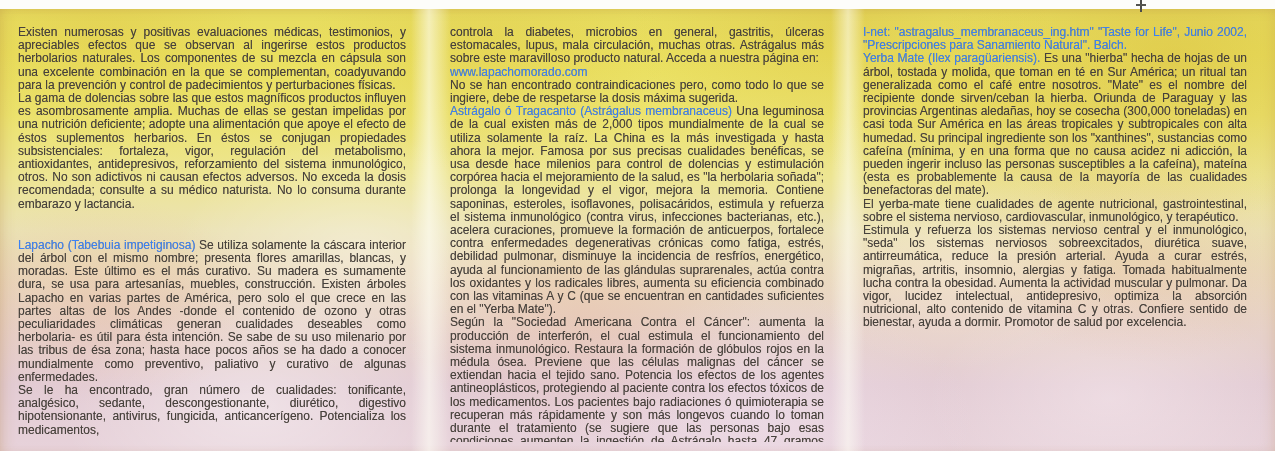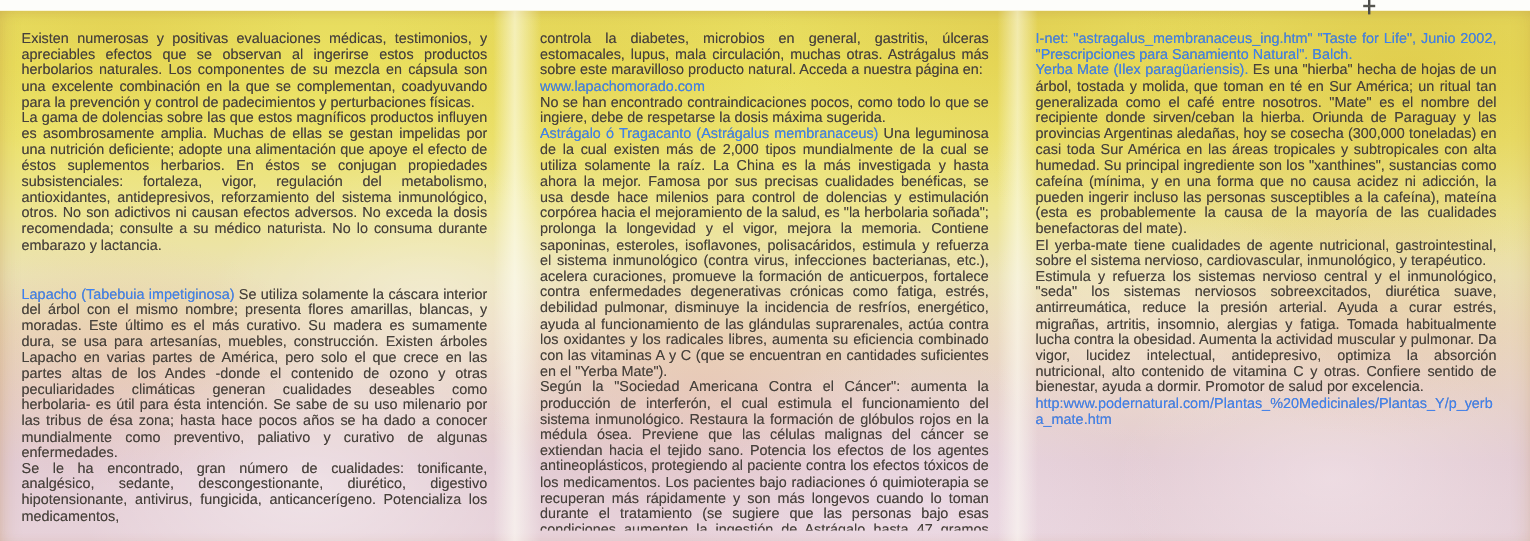--- a/index.html
+++ b/index.html
@@ -65,28 +65,27 @@
   <div class="crease crease-2"></div>
   <div class="col col-1">
       <p class="para"><span>Existen numerosas y positivas evaluaciones médicas, testimonios, y apreciables efectos que se observan al ingerirse estos productos herbolarios naturales.  Los componentes de su mezcla en cápsula son una excelente combinación en la que se complementan, coadyuvando para la prevención y control de padecimientos y perturbaciones físicas.</span></p>
       <p class="para"><span>La gama  de dolencias sobre las que estos magníficos productos influyen es asombrosamente amplia.  Muchas de ellas se gestan impelidas por una nutrición deficiente; adopte una alimentación que apoye el efecto de éstos suplementos herbarios.   En éstos se conjugan propiedades subsistenciales: fortaleza, vigor, regulación del metabolismo, antioxidantes, antidepresivos, reforzamiento del sistema inmunológico, otros.  No son adictivos ni causan efectos adversos.  No exceda la dosis recomendada; consulte a su médico naturista.  No lo consuma durante embarazo y lactancia.</span></p>
       <p class="para gap"><span class="b">Lapacho (Tabebuia impetiginosa) </span><span>Se utiliza solamente la cáscara interior del árbol con el mismo nombre;  presenta flores amarillas, blancas, y moradas.  Este último es el más curativo.  Su madera es sumamente dura, se usa para artesanías, muebles, construcción.  Existen árboles Lapacho en varias partes de América, pero solo el que crece en las partes altas de los Andes -donde el contenido de ozono y otras peculiaridades climáticas generan cualidades deseables como herbolaria- es útil para ésta intención. Se sabe de su uso milenario por las tribus de ésa zona; hasta hace pocos años se ha dado a conocer mundialmente como preventivo, paliativo y curativo de algunas enfermedades.</span></p>
       <p class="para"><span>Se le ha encontrado, gran número de cualidades: tonificante, analgésico, sedante, descongestionante, diurético, digestivo hipotensionante, antivirus, fungicida, anticancerígeno. Potencializa los medicamentos,</span></p>
     </div>
   <div class="col col-2">
       <p class="para"><span>controla la diabetes, microbios en general, gastritis, úlceras estomacales, lupus, mala circulación, muchas otras.   Astrágalus más sobre este maravilloso producto natural.   Acceda a nuestra página en:</span></p>
       <p class="para"><span class="b">www.lapachomorado.com</span></p>
-      <p class="para"><span>No se han encontrado contraindicaciones pocos, como todo lo que se ingiere, debe de respetarse la dosis máxima sugerida.</span></p>
+      <p class="para"><span>No se han encontrado contraindicaciones pero, como todo lo que se ingiere, debe de respetarse la dosis máxima sugerida.</span></p>
       <p class="para"><span class="b">Astrágalo ó Tragacanto (Astrágalus membranaceus)  </span><span>Una leguminosa de la cual existen más de 2,000 tipos mundialmente de la cual se utiliza solamente la raíz.  La  China es la más investigada y hasta ahora la mejor.  Famosa por sus precisas cualidades benéficas, se usa desde hace milenios para control de dolencias y estimulación corpórea hacia el mejoramiento de la salud, es "la herbolaria soñada"; prolonga la longevidad y el vigor, mejora la memoria.  Contiene saponinas, esteroles, isoflavones, polisacáridos, estimula y refuerza el sistema inmunológico (contra virus, infecciones bacterianas, etc.), acelera curaciones, promueve la formación de anticuerpos, fortalece contra enfermedades degenerativas crónicas como fatiga, estrés, debilidad pulmonar, disminuye la incidencia de resfríos, energético, ayuda al funcionamiento de las glándulas suprarenales, actúa contra los oxidantes y los radicales libres, aumenta su eficiencia combinado con las vitaminas A y C (que se encuentran en cantidades suficientes en el "Yerba Mate").</span></p>
       <p class="para"><span>Según la "Sociedad Americana Contra el Cáncer": aumenta la producción de interferón, el cual estimula el funcionamiento del sistema inmunológico. Restaura la formación de glóbulos rojos en la médula ósea. Previene que las células malignas del cáncer se extiendan hacia el tejido sano. Potencia los efectos de los agentes antineoplásticos, protegiendo al paciente contra los efectos tóxicos de los medicamentos. Los pacientes bajo radiaciones ó quimioterapia se recuperan más rápidamente y son más longevos cuando  lo toman durante el tratamiento (se sugiere que las personas bajo esas condiciones aumenten la ingestión de Astrágalo hasta  47 gramos diarios).</span></p>
     </div>
   <div class="col col-3">
       <p class="para"><span class="b">I-net: "astragalus_membranaceus_ing.htm"  "Taste for Life", Junio 2002, "Prescripciones para Sanamiento Natural".  Balch.</span></p>
       <p class="para"><span class="b">Yerba Mate (Ilex paragüariensis). </span><span> Es una "hierba" hecha de hojas de un árbol, tostada y molida, que toman en té en Sur América; un ritual tan generalizada como el café entre nosotros.  "Mate" es el nombre del recipiente donde sirven/ceban la hierba.   Oriunda de Paraguay y las provincias Argentinas aledañas, hoy se cosecha (300,000 toneladas) en casi toda Sur América en las áreas tropicales y subtropicales con alta humedad.  Su principal ingrediente son los "xanthines", sustancias como cafeína (mínima, y en una forma que no causa acidez ni adicción, la pueden ingerir incluso las personas susceptibles a la cafeína), mateína (esta es probablemente la causa de la mayoría de las cualidades benefactoras del mate).</span></p>
       <p class="para"><span>El yerba-mate tiene cualidades de agente nutricional, gastrointestinal, sobre el sistema nervioso, cardiovascular, inmunológico, y terapéutico.</span></p>
       <p class="para"><span>Estimula y refuerza los sistemas nervioso central y el inmunológico, "seda" los sistemas nerviosos sobreexcitados, diurética suave, antirreumática, reduce la presión arterial.  Ayuda a curar estrés, migrañas, artritis, insomnio, alergias y fatiga.   Tomada habitualmente lucha contra la obesidad.  Aumenta la actividad muscular y pulmonar.  Da vigor, lucidez intelectual, antidepresivo, optimiza la absorción nutricional, alto contenido de vitamina C y otras.   Confiere sentido de bienestar, ayuda a dormir. Promotor de salud por excelencia.</span></p>
-      <p class="para url-break"><span class="b">http:www.podernatural.com/Plantas_%20Medicinales/Plantas_Y/p_yerba_mate.htm</span></p>
     </div>
 </div>
 <div class="regmark">
   <div class="regv"></div>
   <div class="regh"></div>
 </div>
 
 </body></html>

